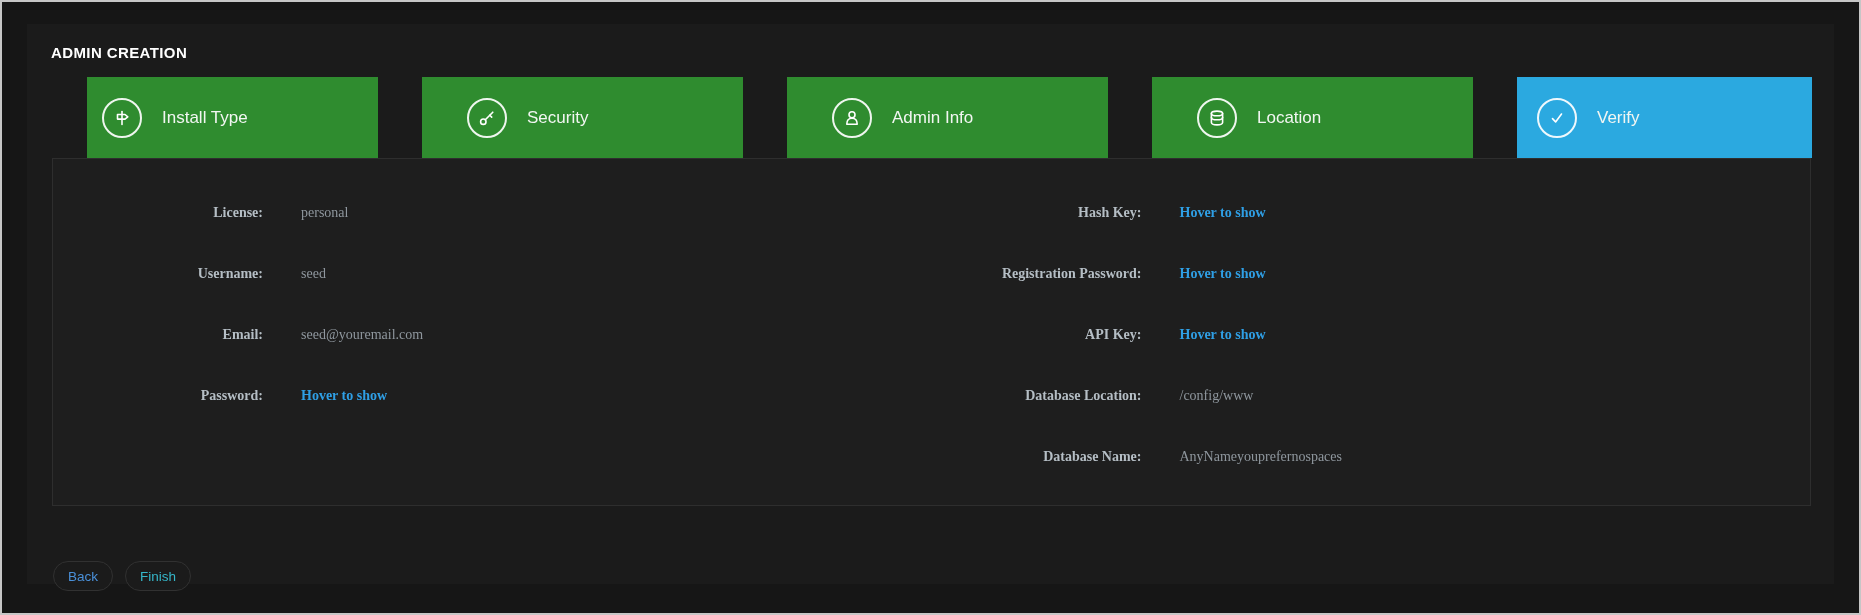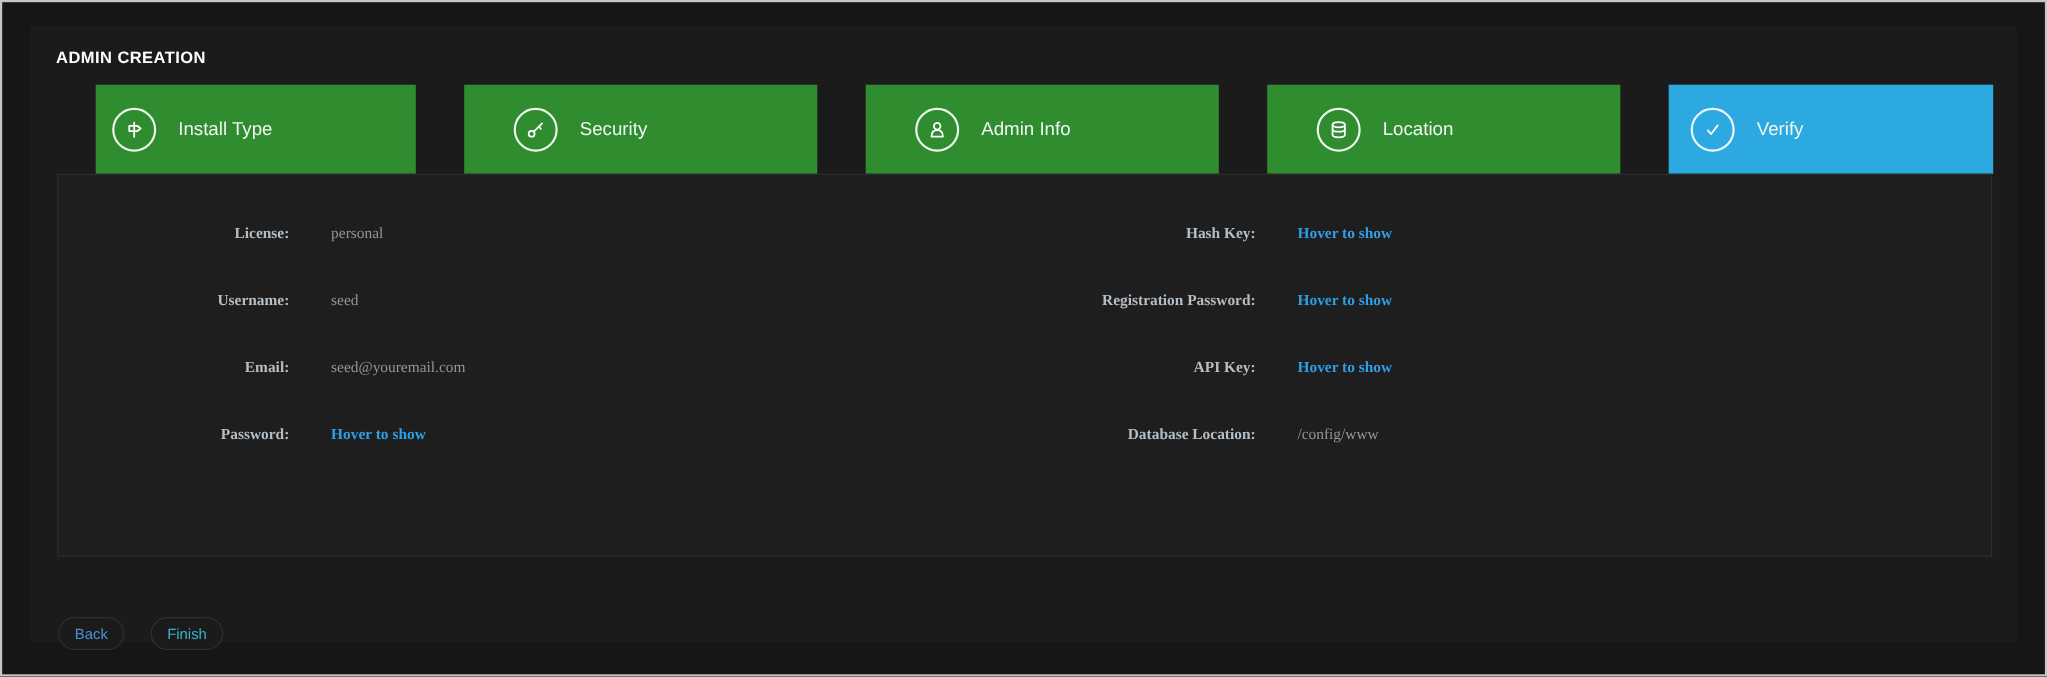--- a/index.html
+++ b/index.html
@@ -50,21 +50,21 @@
   }
   .form-col { width:50%; }
   .form-row { height:61px; display:flex; align-items:center; }
   .form-label {
     width:210px; text-align:right; flex:0 0 210px;
     font-size:14px; font-weight:bold; color:#b5bec5;
   }
   .form-value { margin-left:38px; font-size:14px; color:#8f979e; }
   .form-value.reveal { color:#2f9fe5; font-weight:bold; cursor:pointer; }
   
-  .actions { position:absolute; left:26px; top:537px; display:flex; gap:24px; }
+  .actions { position:absolute; left:26px; top:537px; display:flex; gap:12px; }
   .btn {
     height:30px; padding:0 14px; border-radius:15px;
     background:#1b1b1b; border:1px solid #313131;
     font-size:13.5px; font-family:inherit; cursor:pointer;
   }
   .btn-back  { color:#4a90d9; }
   .btn-finish{ color:#35b6c9; }
 </style>
 </head>
 <body>
@@ -162,20 +162,24 @@
   <div class="form-row">
     <span class="form-label">API Key:</span>
     <span class="form-value reveal">Hover to show</span>
   </div>
 
   <div class="form-row">
     <span class="form-label">Database Location:</span>
     <span class="form-value">/config/www</span>
   </div>
 
+  <div class="form-row">
+    <span class="form-label">Database Name:</span>
+    <span class="form-value">AnyNameyouprefernospaces</span>
+  </div>
 </div>
   </div>
 
   <div class="actions">
     <button class="btn btn-back">Back</button>
     <button class="btn btn-finish">Finish</button>
   </div>
 
 </div>
 

